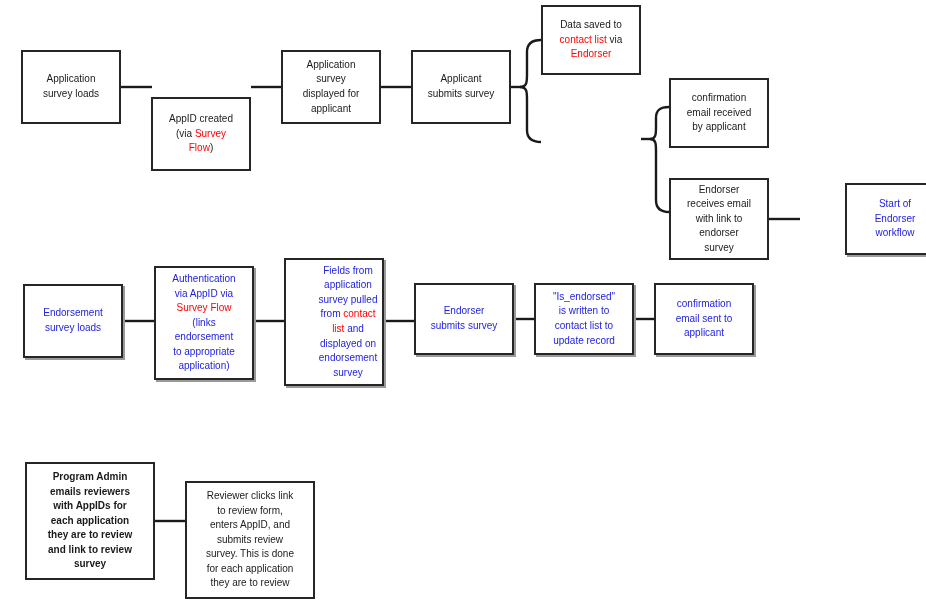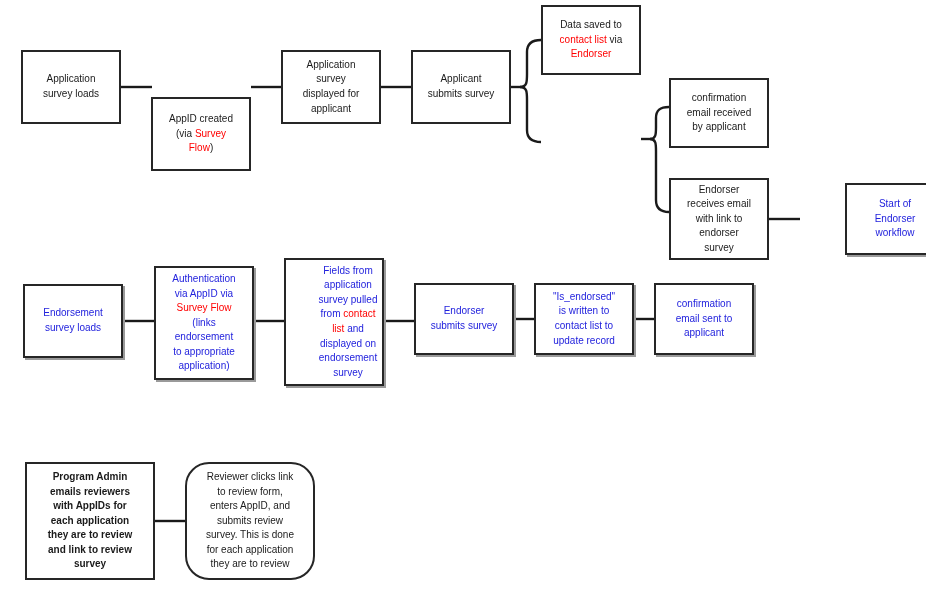--- a/index.html
+++ b/index.html
@@ -183,21 +183,21 @@
   <div class="node dark" style="left:25px; top:462px; width:130px; height:118px;font-weight:bold;">
     <span class="txt">Program Admin
 emails reviewers
 with AppIDs for
 each application
 they are to review
 and link to review
 survey</span>
   </div>
 
-  <div class="node dark" style="left:185px; top:462px; width:130px; height:118px;border-radius:24px;">
+  <div class="node dark" style="left:185px; top:481px; width:130px; height:118px;">
     <span class="txt">Reviewer clicks link
 to review form,
 enters AppID, and
 submits review
 survey. This is done
 for each application
 they are to review</span>
   </div>
 
 </div>

